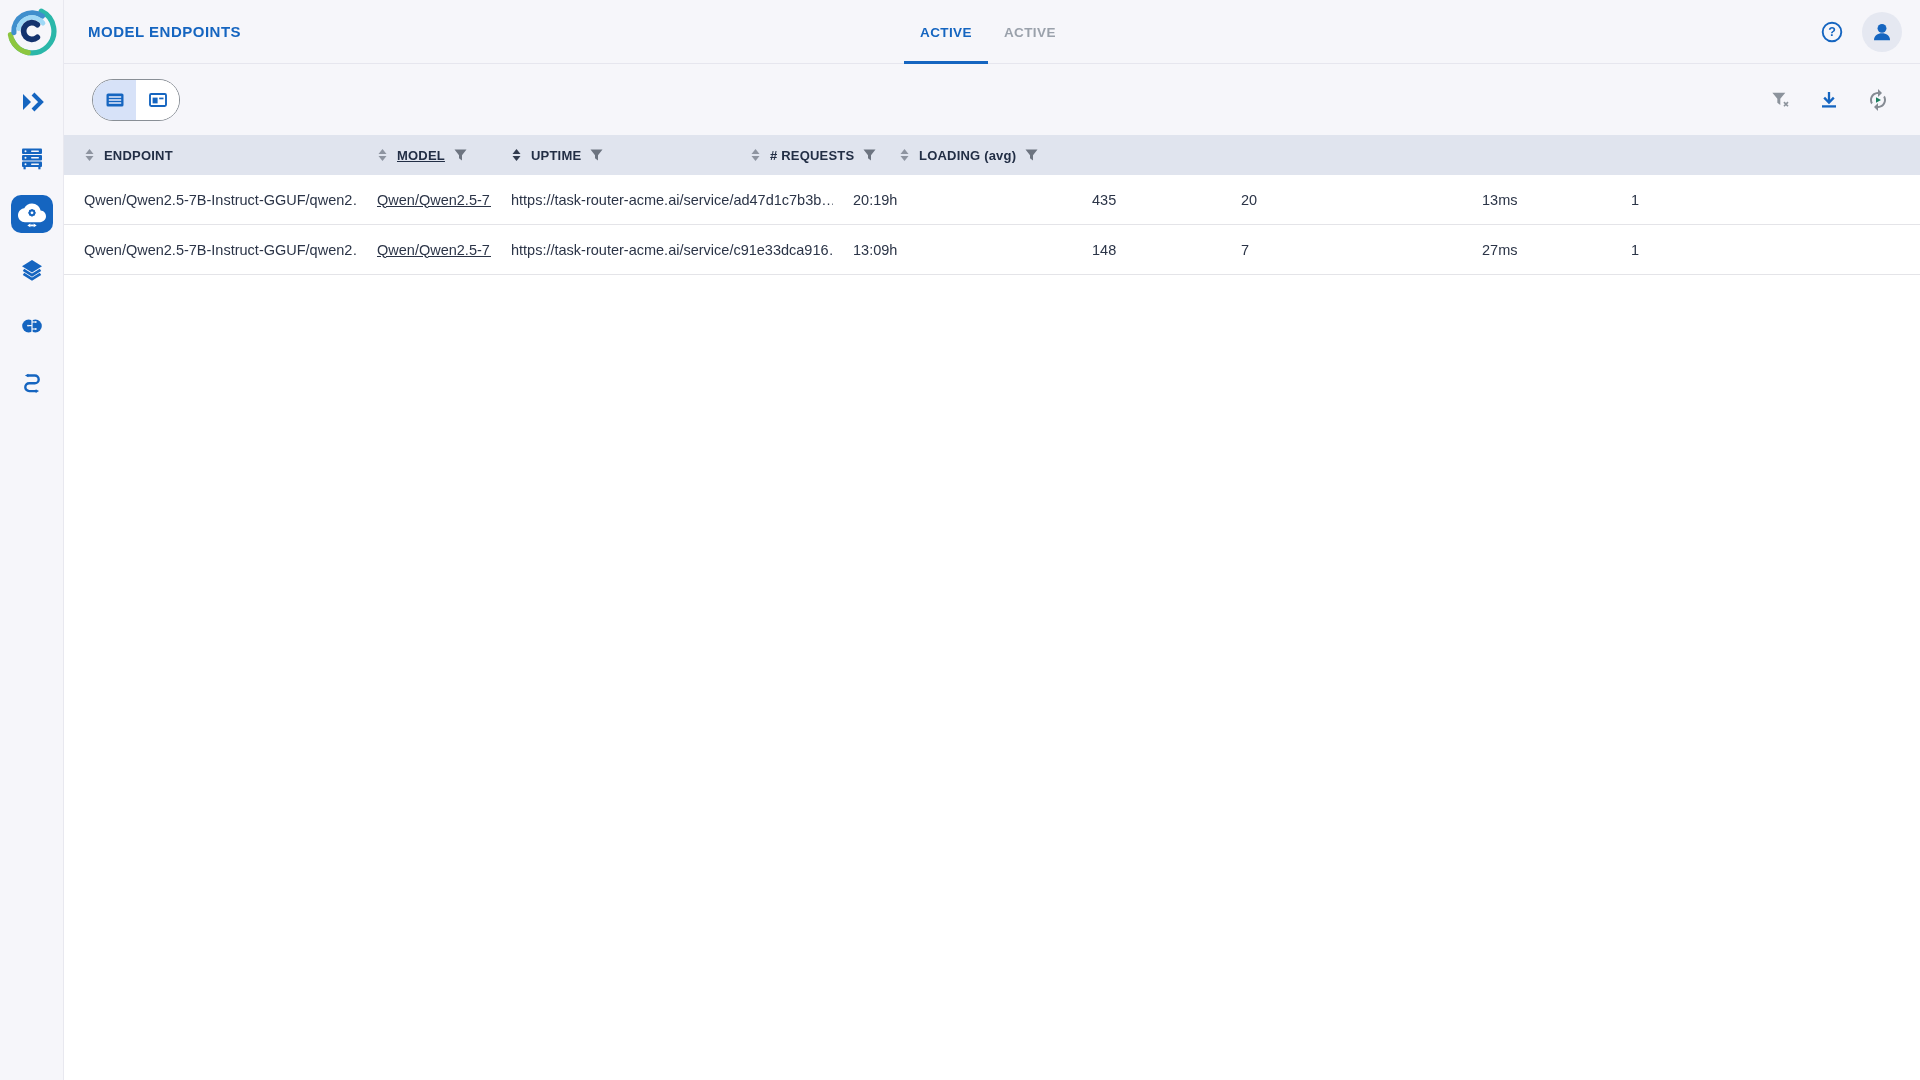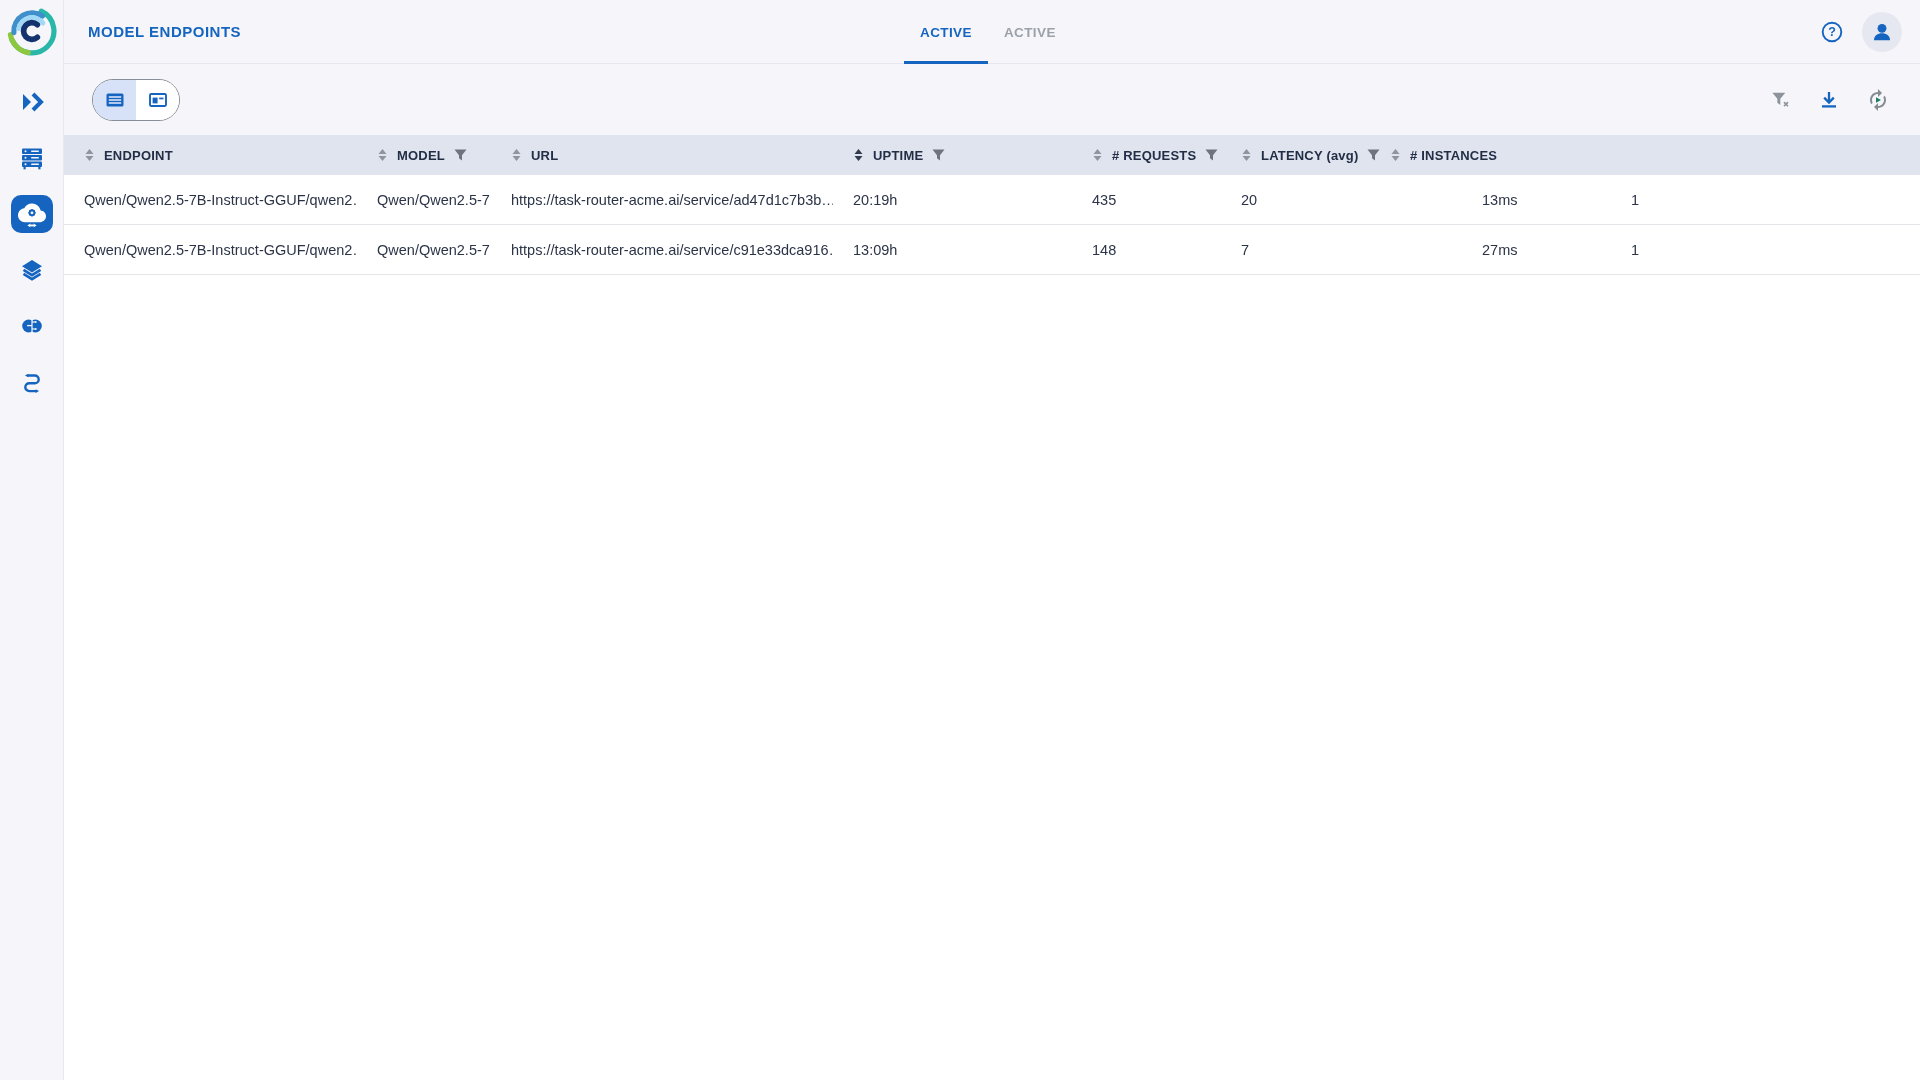--- a/index.html
+++ b/index.html
@@ -67,21 +67,21 @@
   }
   .sort svg { display:block; fill:#8e94a0; }
   .th.sorted .sort svg { fill:#313b4e; }
   .funnel svg { display:block; fill:#6d7480; }
   .tr { flex:0 0 50px; height:50px; display:flex; border-bottom:1px solid #e4e4e8; background:#fff; cursor:pointer; }
   .td {
     display:flex; align-items:center; padding-left:20px; font-size:14.5px; color:#2b3447;
     white-space:nowrap; overflow:hidden;
   }
   .col-endpoint  { width:293px; }
-  .col-model     { width:134px; }
+  .col-model     { width:134px;text-decoration:underline; }
   .col-url       { width:342px; }
   .col-uptime    { width:239px; }
   .col-requests  { width:149px; }
   .col-reqmin    { width:241px; }
   .col-latency   { width:149px; }
   .col-instances { flex:1; }
 </style>
 </head>
 <body>
 
@@ -264,29 +264,20 @@
               </svg>
             </span>
           <span>MODEL</span>
           <span class="funnel">
               <svg viewBox="0 0 13 12" width="13" height="12">
                 <path d="M.5 .5 H12.5 L8 6.2 V11.5 L5 9.2 V6.2 Z"></path>
               </svg>
             </span>
         </div>
 
-        <div class="th col-url">
-          <span class="sort">
-              <svg viewBox="0 0 11 14" width="11" height="14">
-                <path d="M5.5 1 9.5 6 H1.5 Z"></path>
-                <path d="M5.5 13 1.5 8 H9.5 Z"></path>
-              </svg>
-            </span>
-          <span>URL</span>
-        </div>
 
         <div class="th col-uptime sorted">
           <span class="sort">
               <svg viewBox="0 0 11 14" width="11" height="14">
                 <path d="M5.5 1 9.5 6 H1.5 Z"></path>
                 <path d="M5.5 13 1.5 8 H9.5 Z"></path>
               </svg>
             </span>
           <span>UPTIME</span>
           <span class="funnel">
@@ -312,37 +303,28 @@
         </div>
 
 
         <div class="th col-latency">
           <span class="sort">
               <svg viewBox="0 0 11 14" width="11" height="14">
                 <path d="M5.5 1 9.5 6 H1.5 Z"></path>
                 <path d="M5.5 13 1.5 8 H9.5 Z"></path>
               </svg>
             </span>
-          <span>LATENCY (avg)</span>
+          <span>LOADING (avg)</span>
           <span class="funnel">
               <svg viewBox="0 0 13 12" width="13" height="12">
                 <path d="M.5 .5 H12.5 L8 6.2 V11.5 L5 9.2 V6.2 Z"></path>
               </svg>
             </span>
         </div>
 
-        <div class="th col-instances">
-          <span class="sort">
-              <svg viewBox="0 0 11 14" width="11" height="14">
-                <path d="M5.5 1 9.5 6 H1.5 Z"></path>
-                <path d="M5.5 13 1.5 8 H9.5 Z"></path>
-              </svg>
-            </span>
-          <span># INSTANCES</span>
-        </div>
       </div>
 
       <div class="tbody">
         <div class="tr">
           <div class="td col-endpoint">Qwen/Qwen2.5-7B-Instruct-GGUF/qwen2…</div>
           <div class="td col-model">Qwen/Qwen2.5-7…</div>
           <div class="td col-url">https://task-router-acme.ai/service/ad47d1c7b3b…</div>
           <div class="td col-uptime">20:19h</div>
           <div class="td col-requests">435</div>
           <div class="td col-reqmin">20</div>

